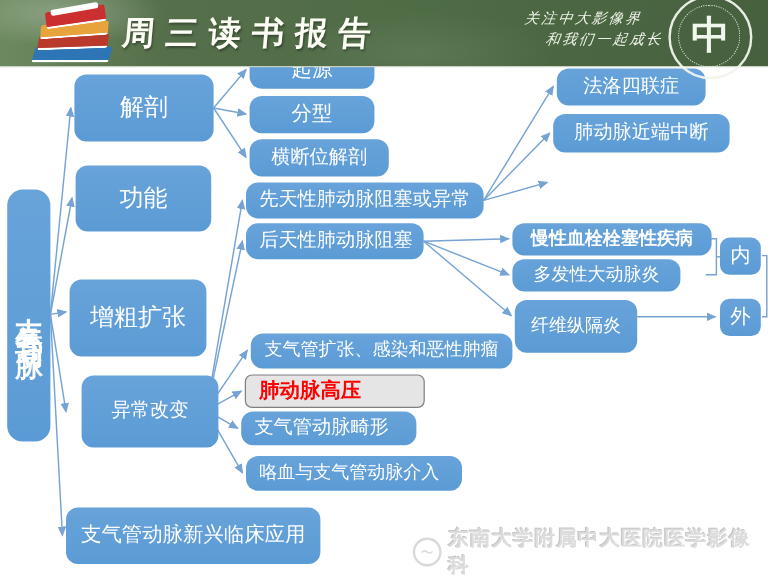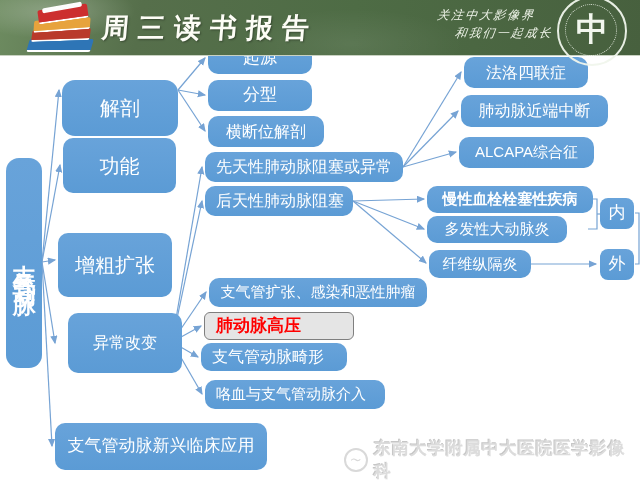--- a/index.html
+++ b/index.html
@@ -116,40 +116,39 @@
     <line x1="531" y1="264" x2="596" y2="264" marker-end="url(#arr)"></line>
 
     <polyline points="588,199 597,199 597,229 588,229"></polyline>
     <line x1="597" y1="214" x2="600" y2="214"></line>
 
     <polyline points="635,213 639,213 639,264 635,264"></polyline>
   </svg>
 
   <div class="node root-node" style="left:6px;top:158px;width:36px;height:210px;font-size:23px;">支气管动脉</div>
 
-  <div class="node" style="left:62px;top:80px;width:116px;height:56px;font-size:20px;border-radius:13px;">解剖</div>
+  <div class="node" style="left:62px;top:62px;width:116px;height:56px;font-size:20px;">解剖</div>
   <div class="node" style="left:63px;top:138px;width:113px;height:55px;font-size:20px;">功能</div>
   <div class="node" style="left:58px;top:233px;width:114px;height:64px;font-size:20px;">增粗扩张</div>
   <div class="node" style="left:68px;top:313px;width:114px;height:60px;font-size:16px;">异常改变</div>
   <div class="node" style="left:55px;top:423px;width:212px;height:47px;font-size:17px;">支气管动脉新兴临床应用</div>
 
   <div class="node" style="left:208px;top:43px;width:104px;height:31px;font-size:17px;">起源</div>
   <div class="node" style="left:208px;top:80px;width:104px;height:31px;font-size:17px;">分型</div>
   <div class="node left-al" style="left:205px;top:152px;width:198px;height:30px;font-size:16px;">先天性肺动脉阻塞或异常</div>
 
   <div class="node" style="left:208px;top:116px;width:116px;height:31px;font-size:16px;">横断位解剖</div>
   <div class="node left-al" style="left:205px;top:186px;width:148px;height:30px;font-size:16px;">后天性肺动脉阻塞</div>
 
   <div class="node" style="left:464px;top:57px;width:124px;height:31px;font-size:16px;">法洛四联症</div>
   <div class="node" style="left:461px;top:95px;width:147px;height:32px;font-size:16px;">肺动脉近端中断</div>
-  <div class="node" style="left:459px;top:137px;width:135px;height:31px;font-size:15px;">ALCAPA综合征</div>
 
   <div class="node" style="left:427px;top:186px;width:166px;height:27px;font-size:15px;font-weight:bold;">慢性血栓栓塞性疾病</div>
   <div class="node" style="left:427px;top:216px;width:140px;height:27px;font-size:15px;">多发性大动脉炎</div>
-  <div class="node" style="left:429px;top:250px;width:102px;height:28px;font-size:15px;">纤维纵隔炎</div>
+  <div class="node" style="left:429px;top:250px;width:102px;height:44px;font-size:15px;">纤维纵隔炎</div>
   <div class="node" style="left:600px;top:198px;width:34px;height:31px;font-size:17px;border-radius:8px;">内</div>
   <div class="node" style="left:600px;top:249px;width:34px;height:31px;font-size:17px;border-radius:8px;">外</div>
 
   <div class="node" style="left:209px;top:278px;width:218px;height:29px;font-size:15px;">支气管扩张、感染和恶性肿瘤</div>
   <div class="node alert left-al" style="left:204px;top:312px;width:150px;height:28px;font-size:17px;">肺动脉高压</div>
   <div class="node left-al" style="left:201px;top:343px;width:146px;height:28px;font-size:16px;">支气管动脉畸形</div>
   <div class="node left-al" style="left:205px;top:380px;width:180px;height:29px;font-size:15px;">咯血与支气管动脉介入</div>
 
   <div class="footer">
     <div class="mark">〜</div>

